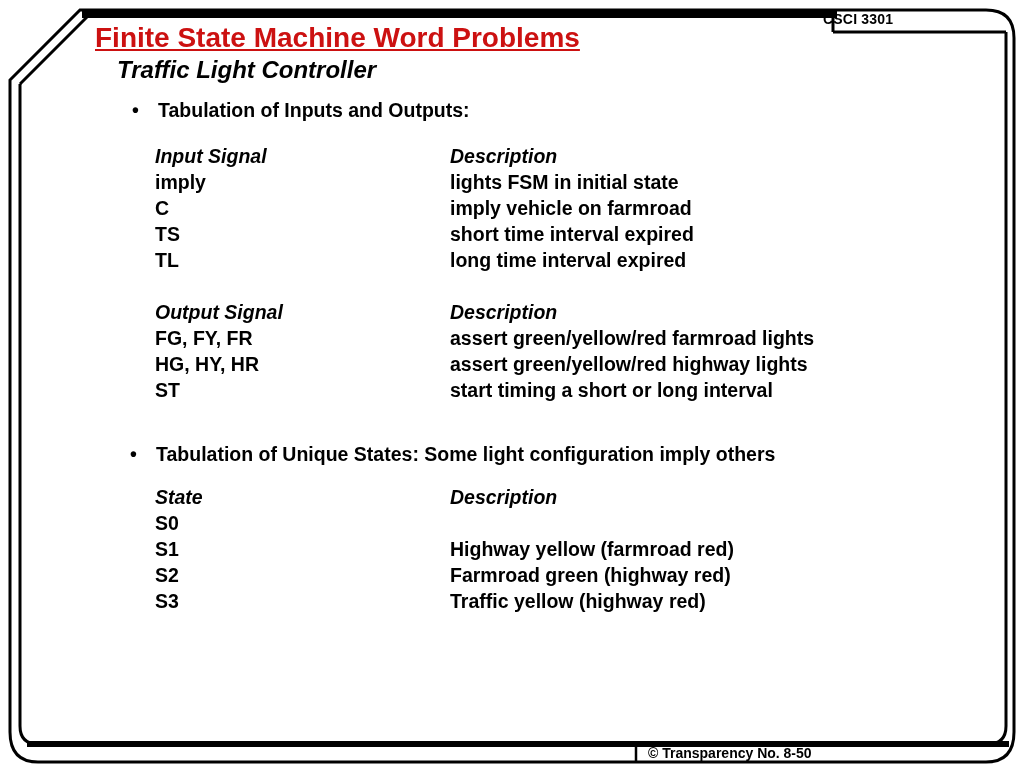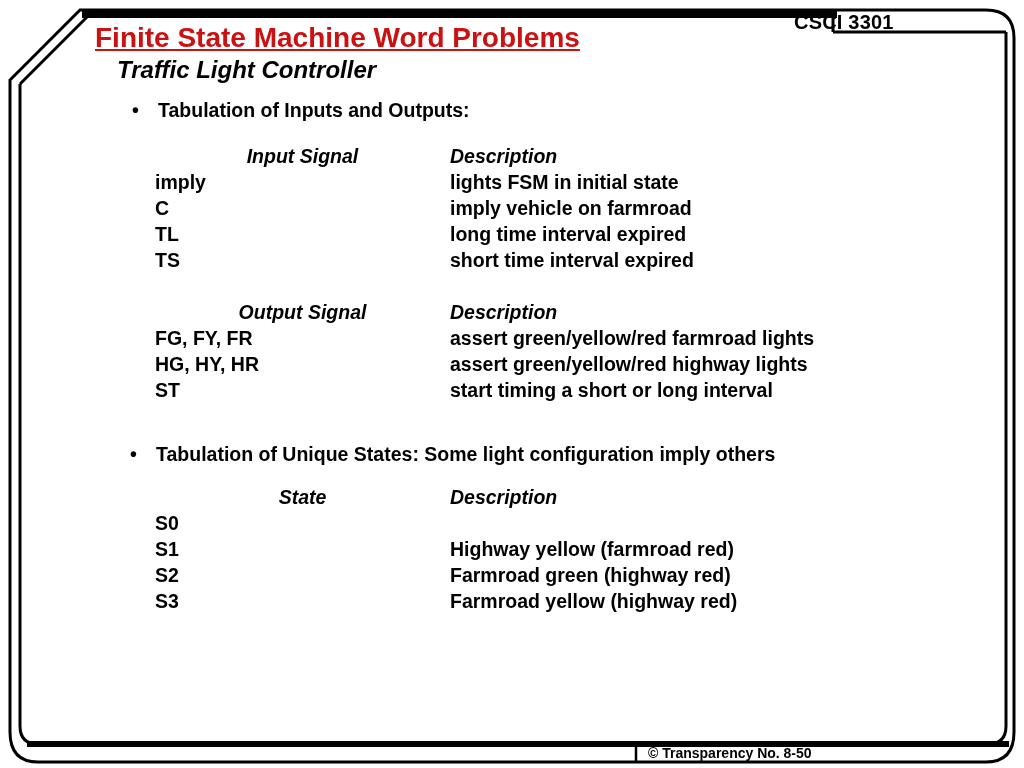--- a/index.html
+++ b/index.html
@@ -8,21 +8,21 @@
     position:relative;
     width:1024px; height:768px;
     background:#ffffff;
     font-family:"Liberation Sans", sans-serif;
     color:#000;
     overflow:hidden;
   }
   .frame-svg { position:absolute; left:0; top:0; z-index:1; }
   .abs { position:absolute; z-index:2; }
 
-  .course-code { left:794px; top:11px; font-size:20px; font-weight:bold; letter-spacing:0.2px; }
+  .course-code { left:823px; top:11px; font-size:14px; font-weight:bold; letter-spacing:0.2px; }
   .footer-note { left:648px; top:745px; font-size:14px; font-weight:bold; }
 
   .title {
     left:95px; top:22px;
     font-size:28px; font-weight:bold;
     color:var(--accent, #cc1111);
     text-decoration:underline;
   }
   .subtitle {
     left:117px; top:56px;
@@ -30,21 +30,21 @@
   }
 
   .bullet { font-weight:bold; font-size:19.5px; display:flex; }
   .bullet .dot { width:26px; }
   #bullet1 { left:132px; top:99px; }
   #bullet2 { left:130px; top:443px; }
 
   .sigtable { font-weight:bold; font-size:19.5px; line-height:26px; white-space:nowrap; }
   .sigtable .row { display:flex; }
   .sigtable .c1 { width:295px; }
-  .sigtable .hdr span { font-style:italic;text-align:center; }
+  .sigtable .hdr span { font-style:italic; }
   #table-input  { left:155px; top:143px; }
   #table-output { left:155px; top:299px; }
   #table-states { left:155px; top:484px; }
 </style>
 </head>
 <body>
 
 <svg class="frame-svg" width="1024" height="768" viewBox="0 0 1024 768">
 
   <path d="M 10 80 L 80 10 L 986 10 Q 1014 10 1014 38 L 1014 732 Q 1014 762 986 762 L 38 762 Q 10 762 10 732 Z" fill="none" stroke="#000" stroke-width="3"></path>
@@ -83,26 +83,26 @@
   </div>
   <div class="row">
     <span class="c1">imply</span>
     <span class="c2">lights FSM in initial state</span>
   </div>
   <div class="row">
     <span class="c1">C</span>
     <span class="c2">imply vehicle on farmroad</span>
   </div>
   <div class="row">
+    <span class="c1">TS</span>
+    <span class="c2">short time interval expired</span>
+  </div>
+  <div class="row">
     <span class="c1">TL</span>
     <span class="c2">long time interval expired</span>
-  </div>
-  <div class="row">
-    <span class="c1">TS</span>
-    <span class="c2">short time interval expired</span>
   </div>
 </div>
 
 <div id="table-output" class="abs sigtable">
   <div class="row hdr">
     <span class="c1">Output Signal</span>
     <span class="c2">Description</span>
   </div>
   <div class="row">
     <span class="c1">FG, FY, FR</span>
@@ -134,15 +134,15 @@
   <div class="row">
     <span class="c1">S1</span>
     <span class="c2">Highway yellow (farmroad red)</span>
   </div>
   <div class="row">
     <span class="c1">S2</span>
     <span class="c2">Farmroad green (highway red)</span>
   </div>
   <div class="row">
     <span class="c1">S3</span>
-    <span class="c2">Farmroad yellow (highway red)</span>
+    <span class="c2">Traffic yellow (highway red)</span>
   </div>
 </div>
 
 </body></html>

